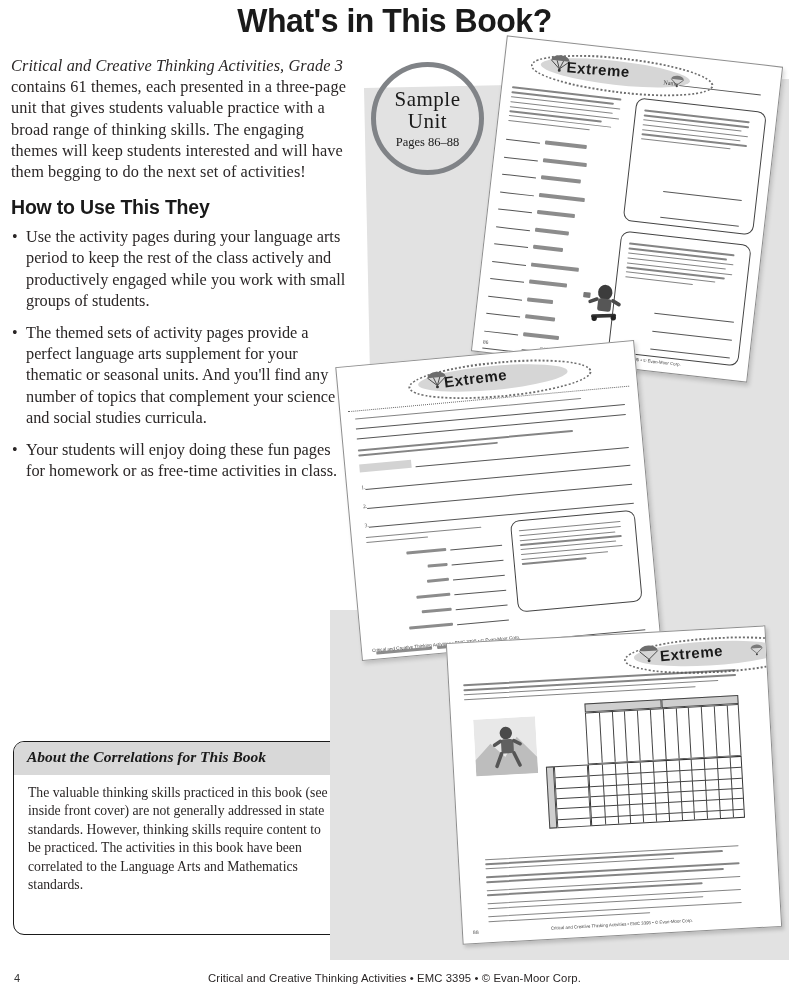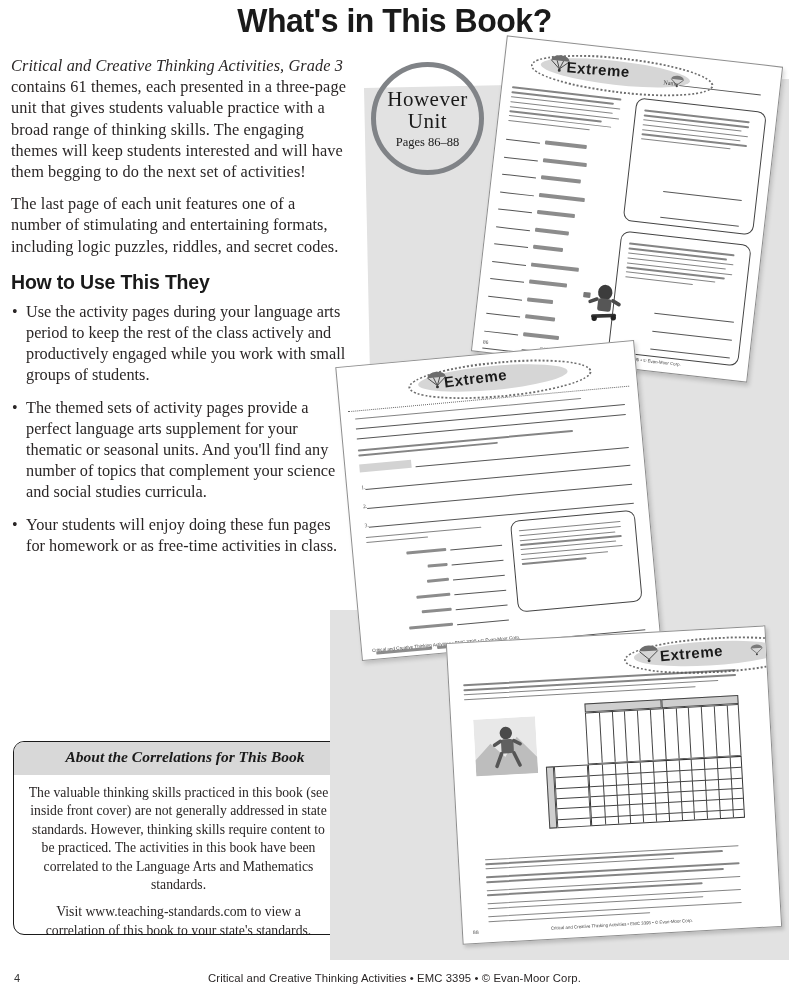--- a/index.html
+++ b/index.html
@@ -39,21 +39,21 @@
     margin-bottom:11px;
   }
   ul.bullets li .dot{
     position:absolute; left:1px; top:0px; font-size:16px; line-height:21.2px;
   }
 
   
   .corr-box{
     position:absolute; left:13px; top:741px; width:331px; height:194px;
     border:1.6px solid #1a1a1a; border-radius:11px; box-sizing:border-box;
-    overflow:hidden; background:#ffffff;text-align:center;
+    overflow:hidden; background:#ffffff;
   }
   .corr-head{
     background:#d8d8d8; height:33px; box-sizing:border-box;
     padding:6px 0 0 13px;
     font-family:"Liberation Serif", serif; font-style:italic; font-weight:bold;
     font-size:15.5px; color:#1a1a1a;
   }
   .corr-body{padding:9px 14px 0 14px;}
   .corr-body p{
     margin:0 0 9px 0;
@@ -154,36 +154,34 @@
 </head>
 <body>
 
 <div class="page-title">What's in This Book?</div>
 
 <div class="left-col">
 
   <p class="para"><span class="ital">Critical and Creative Thinking Activities, Grade 3</span><span> contains 61 themes, each presented in a three-page unit that gives students valuable practice with a broad range of thinking skills. The engaging themes will keep students interested and will have them begging to do the next set of activities!</span></p>
 
 
-  <p class="para">The last page of each unit features one of a number of stimulating and entertaining formats, including logic puzzles, riddles, and secret codes.</p>
 
   <h2 class="subhead">How to Use This They</h2>
 
   <ul class="bullets">
     <li><span class="dot">•</span><span>Use the activity pages during your language arts period to keep the rest of the class actively and productively engaged while you work with small groups of students.</span></li>
     <li><span class="dot">•</span><span>The themed sets of activity pages provide a perfect language arts supplement for your thematic or seasonal units. And you'll find any number of topics that complement your science and social studies curricula.</span></li>
     <li><span class="dot">•</span><span>Your students will enjoy doing these fun pages for homework or as free-time activities in class.</span></li>
   </ul>
 </div>
 
 <div class="corr-box">
   <div class="corr-head">About the Correlations for This Book</div>
   <div class="corr-body">
     <p>The valuable thinking skills practiced in this book (see inside front cover) are not generally addressed in state standards. However, thinking skills require content to be practiced. The activities in this book have been correlated to the Language Arts and Mathematics standards.</p>
-    <p>Visit www.teaching-standards.com to view a correlation of this book to your state's standards.</p>
   </div>
 </div>
 
 <div class="art">
   <div class="backdrop"></div>
   <div class="backdrop2"></div>
 
   <div class="sheet sheet-1">
     <div class="ws-banner">
       <div class="ws-dots"></div>
@@ -553,19 +551,19 @@
         </div>
     </div>
 
     <div style="position:absolute;left:10px;bottom:8px;font-size:5px;color:#555;font-family:'Liberation Sans',sans-serif;">88</div>
     <div style="position:absolute;left:0;right:0;bottom:8px;text-align:center;font-size:4.4px;color:#444;font-family:'Liberation Sans',sans-serif;">Critical and Creative Thinking Activities • EMC 3395 • © Evan-Moor Corp.</div>
   </div>
 
 </div>
 
 <div class="badge">
-  <div class="b1">However</div>
+  <div class="b1">Sample</div>
   <div class="b2">Unit</div>
   <div class="b3">Pages 86–88</div>
 </div>
 
 <div class="footer-pageno">4</div>
 <div class="footer-credit">Critical and Creative Thinking Activities • EMC 3395 • © Evan-Moor Corp.</div>
 
 </body></html>

